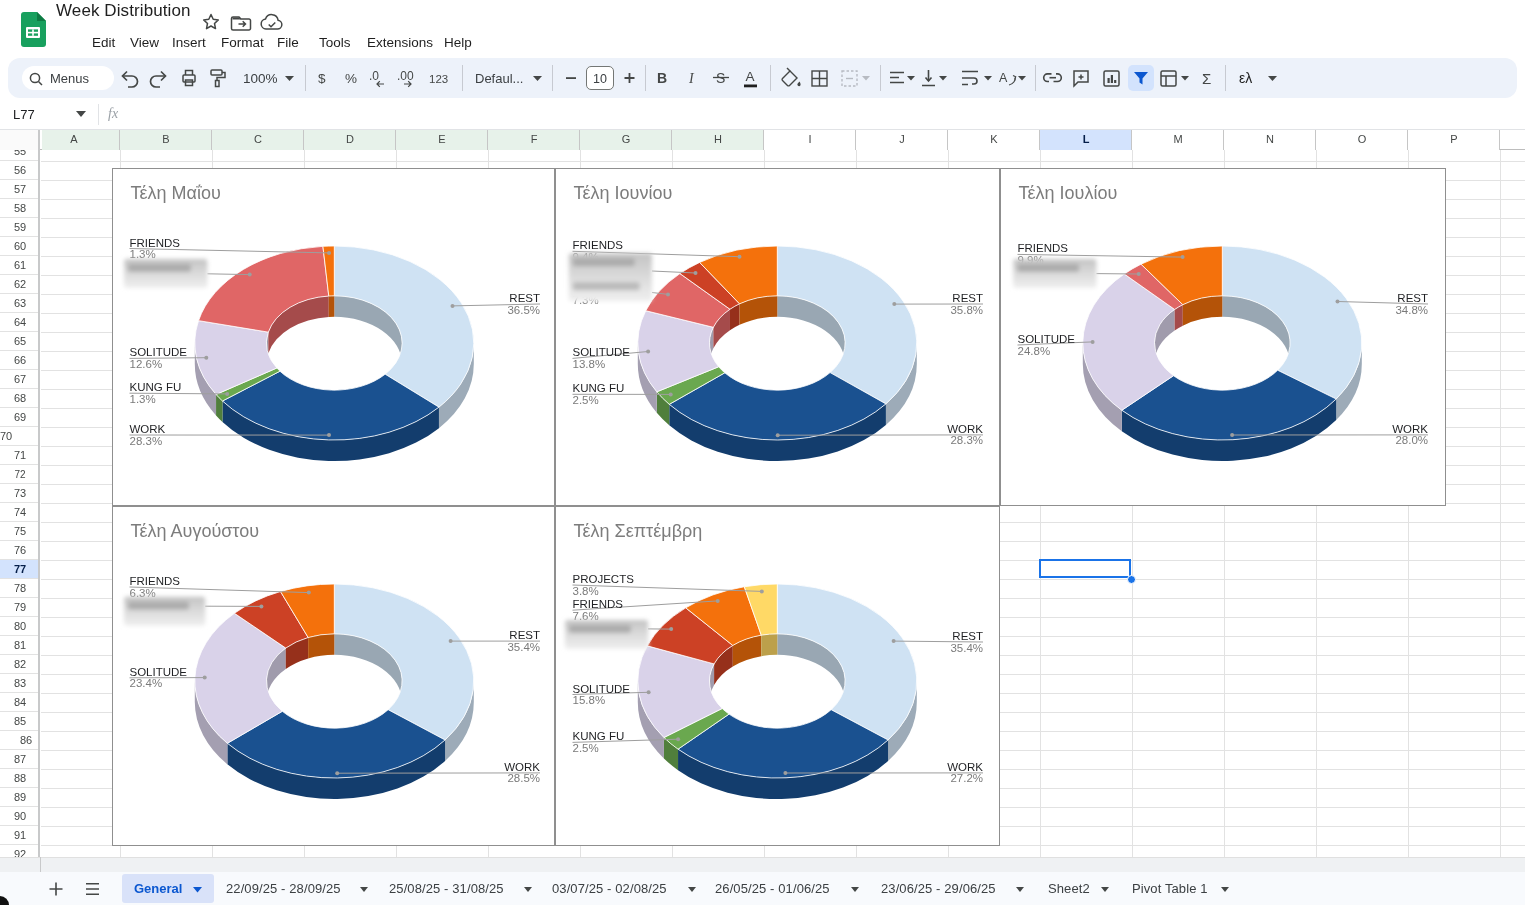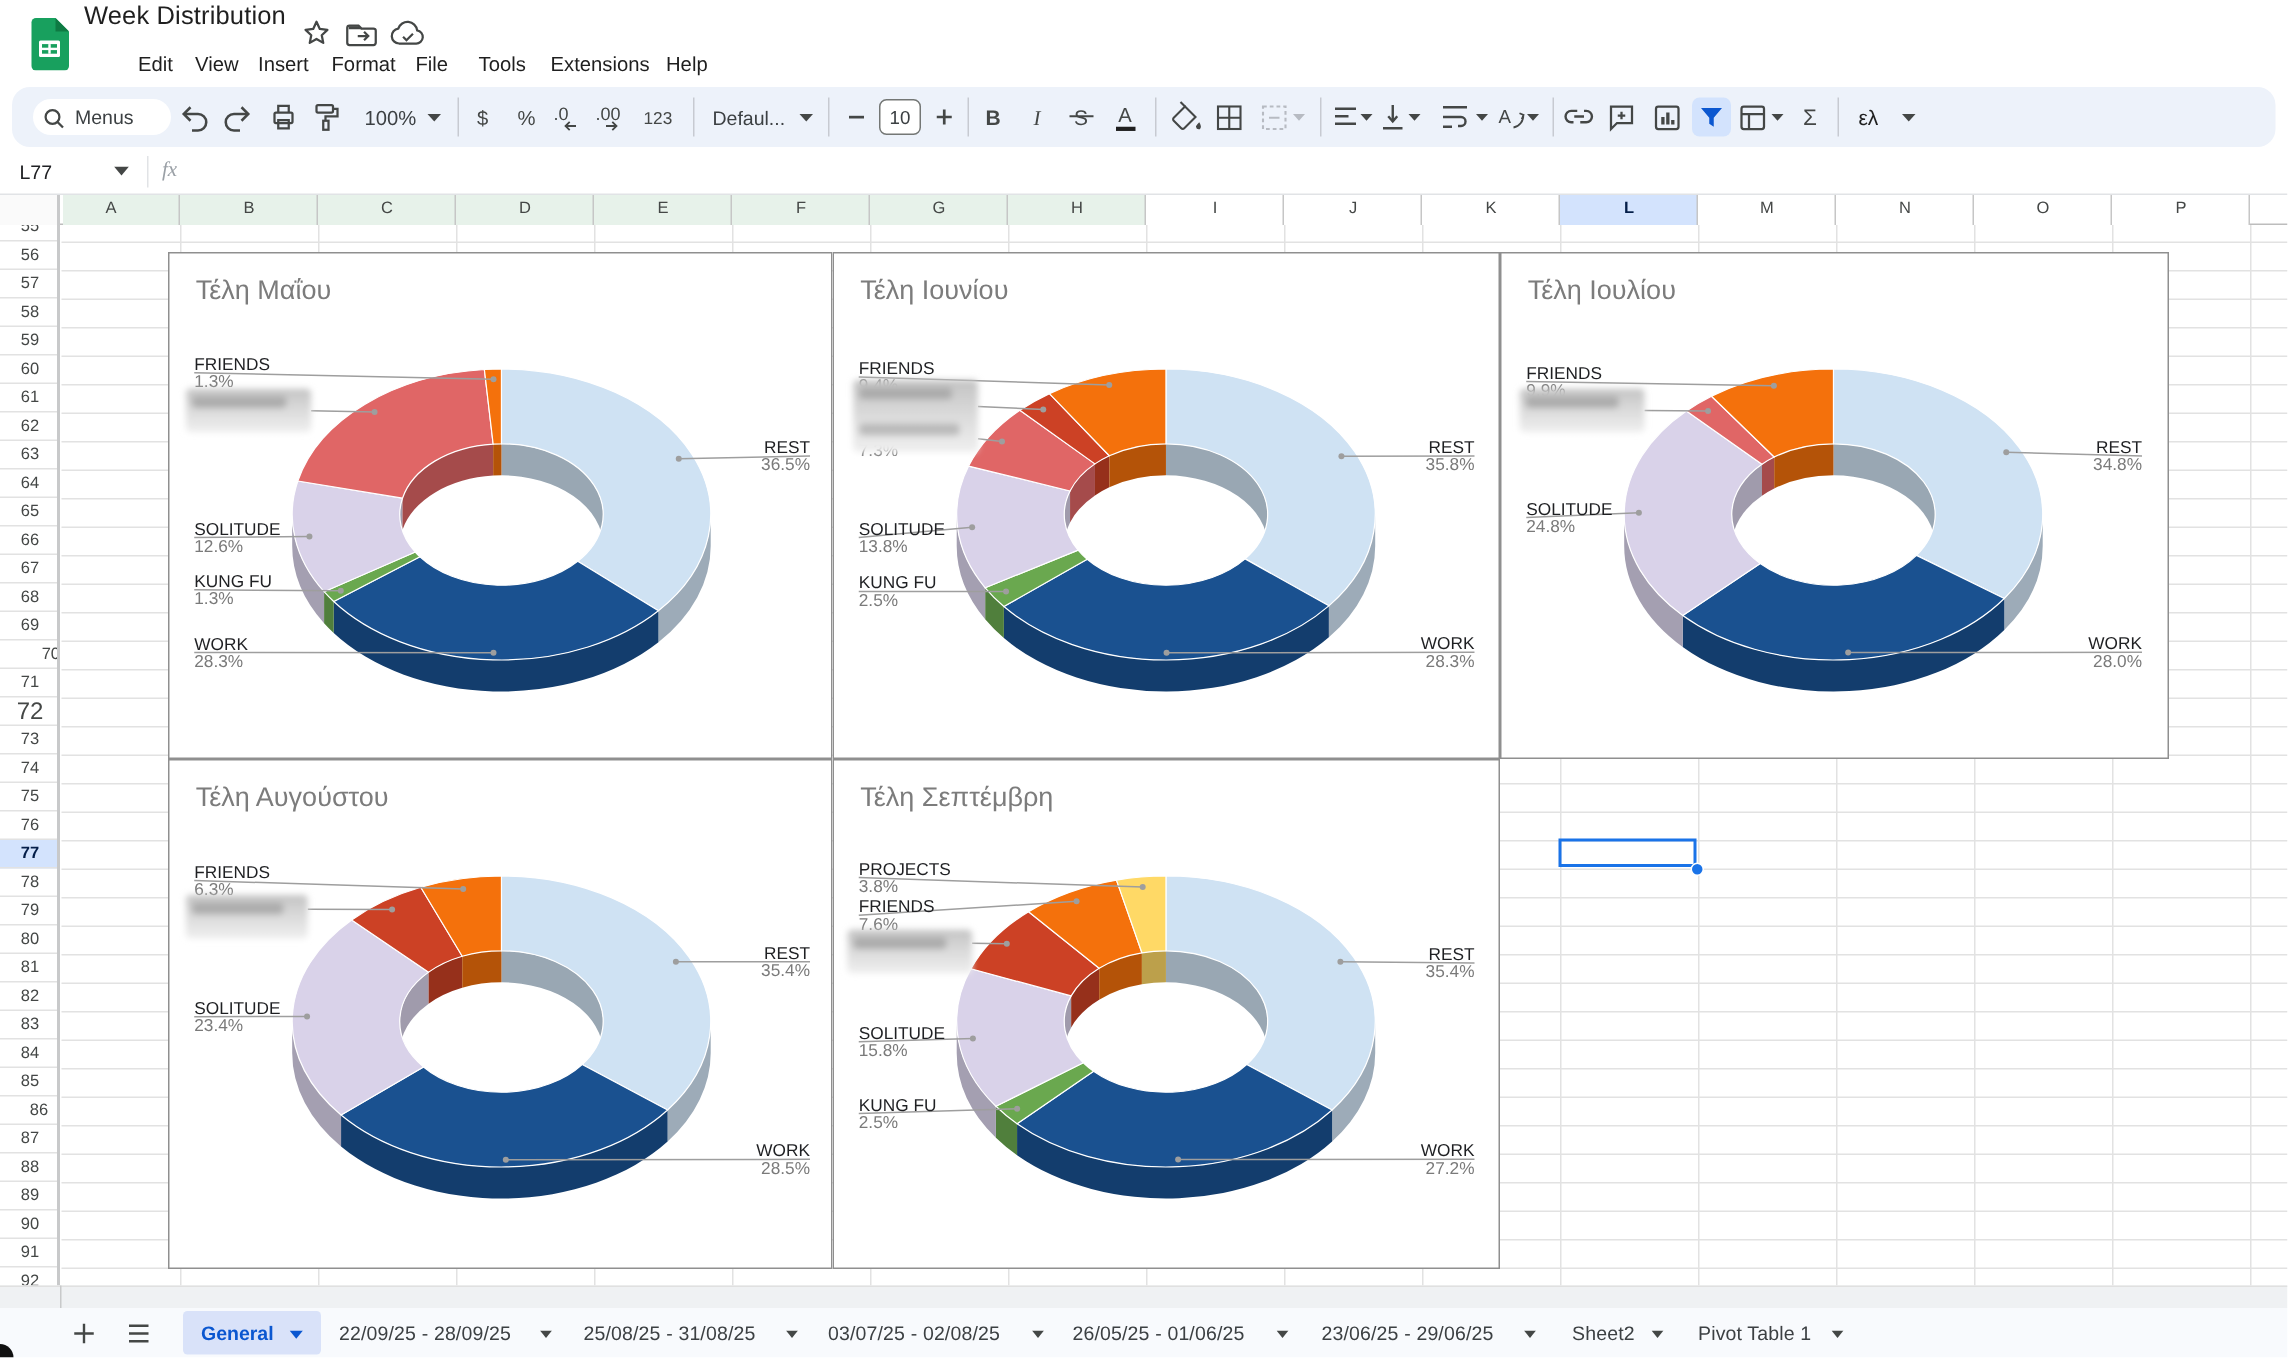--- a/index.html
+++ b/index.html
@@ -263,23 +263,23 @@
     <div style="position:absolute;left:0;top:87px;width:40px;height:19px;background:transparent;border-bottom:1px solid #e2e2e2;font-size:11px;color:#444746;font-weight:400;text-align:center;line-height:19px;">60</div>
     <div style="position:absolute;left:0;top:106px;width:40px;height:19px;background:transparent;border-bottom:1px solid #e2e2e2;font-size:11px;color:#444746;font-weight:400;text-align:center;line-height:19px;">61</div>
     <div style="position:absolute;left:0;top:125px;width:40px;height:19px;background:transparent;border-bottom:1px solid #e2e2e2;font-size:11px;color:#444746;font-weight:400;text-align:center;line-height:19px;">62</div>
     <div style="position:absolute;left:0;top:144px;width:40px;height:19px;background:transparent;border-bottom:1px solid #e2e2e2;font-size:11px;color:#444746;font-weight:400;text-align:center;line-height:19px;">63</div>
     <div style="position:absolute;left:0;top:163px;width:40px;height:19px;background:transparent;border-bottom:1px solid #e2e2e2;font-size:11px;color:#444746;font-weight:400;text-align:center;line-height:19px;">64</div>
     <div style="position:absolute;left:0;top:182px;width:40px;height:19px;background:transparent;border-bottom:1px solid #e2e2e2;font-size:11px;color:#444746;font-weight:400;text-align:center;line-height:19px;">65</div>
     <div style="position:absolute;left:0;top:201px;width:40px;height:19px;background:transparent;border-bottom:1px solid #e2e2e2;font-size:11px;color:#444746;font-weight:400;text-align:center;line-height:19px;">66</div>
     <div style="position:absolute;left:0;top:220px;width:40px;height:19px;background:transparent;border-bottom:1px solid #e2e2e2;font-size:11px;color:#444746;font-weight:400;text-align:center;line-height:19px;">67</div>
     <div style="position:absolute;left:0;top:239px;width:40px;height:19px;background:transparent;border-bottom:1px solid #e2e2e2;font-size:11px;color:#444746;font-weight:400;text-align:center;line-height:19px;">68</div>
     <div style="position:absolute;left:0;top:258px;width:40px;height:19px;background:transparent;border-bottom:1px solid #e2e2e2;font-size:11px;color:#444746;font-weight:400;text-align:center;line-height:19px;">69</div>
-    <div style="position:absolute;left:0;top:277px;width:40px;height:19px;background:transparent;border-bottom:1px solid #e2e2e2;font-size:11px;color:#444746;font-weight:400;text-align:right;line-height:19px;">70</div>
+    <div style="position:absolute;left:0;top:277px;width:40px;height:19px;background:transparent;border-bottom:1px solid #e2e2e2;font-size:11px;color:#444746;font-weight:400;text-align:left;line-height:19px;">70</div>
     <div style="position:absolute;left:0;top:296px;width:40px;height:19px;background:transparent;border-bottom:1px solid #e2e2e2;font-size:11px;color:#444746;font-weight:400;text-align:center;line-height:19px;">71</div>
-    <div style="position:absolute;left:0;top:315px;width:40px;height:19px;background:transparent;border-bottom:1px solid #e2e2e2;font-size:16px;color:#444746;font-weight:400;text-align:center;line-height:19px;">72</div>
+    <div style="position:absolute;left:0;top:315px;width:40px;height:19px;background:transparent;border-bottom:1px solid #e2e2e2;font-size:10px;color:#444746;font-weight:400;text-align:center;line-height:19px;">72</div>
     <div style="position:absolute;left:0;top:334px;width:40px;height:19px;background:transparent;border-bottom:1px solid #e2e2e2;font-size:11px;color:#444746;font-weight:400;text-align:center;line-height:19px;">73</div>
     <div style="position:absolute;left:0;top:353px;width:40px;height:19px;background:transparent;border-bottom:1px solid #e2e2e2;font-size:11px;color:#444746;font-weight:400;text-align:center;line-height:19px;">74</div>
     <div style="position:absolute;left:0;top:372px;width:40px;height:19px;background:transparent;border-bottom:1px solid #e2e2e2;font-size:11px;color:#444746;font-weight:400;text-align:center;line-height:19px;">75</div>
     <div style="position:absolute;left:0;top:391px;width:40px;height:19px;background:transparent;border-bottom:1px solid #e2e2e2;font-size:11px;color:#444746;font-weight:400;text-align:center;line-height:19px;">76</div>
     <div style="position:absolute;left:0;top:410px;width:40px;height:19px;background:#d3e3fd;border-bottom:1px solid #e2e2e2;font-size:11px;color:#041e49;font-weight:700;text-align:center;line-height:19px;">77</div>
     <div style="position:absolute;left:0;top:429px;width:40px;height:19px;background:transparent;border-bottom:1px solid #e2e2e2;font-size:11px;color:#444746;font-weight:400;text-align:center;line-height:19px;">78</div>
     <div style="position:absolute;left:0;top:448px;width:40px;height:19px;background:transparent;border-bottom:1px solid #e2e2e2;font-size:11px;color:#444746;font-weight:400;text-align:center;line-height:19px;">79</div>
     <div style="position:absolute;left:0;top:467px;width:40px;height:19px;background:transparent;border-bottom:1px solid #e2e2e2;font-size:11px;color:#444746;font-weight:400;text-align:center;line-height:19px;">80</div>
     <div style="position:absolute;left:0;top:486px;width:40px;height:19px;background:transparent;border-bottom:1px solid #e2e2e2;font-size:11px;color:#444746;font-weight:400;text-align:center;line-height:19px;">81</div>
     <div style="position:absolute;left:0;top:505px;width:40px;height:19px;background:transparent;border-bottom:1px solid #e2e2e2;font-size:11px;color:#444746;font-weight:400;text-align:center;line-height:19px;">82</div>

